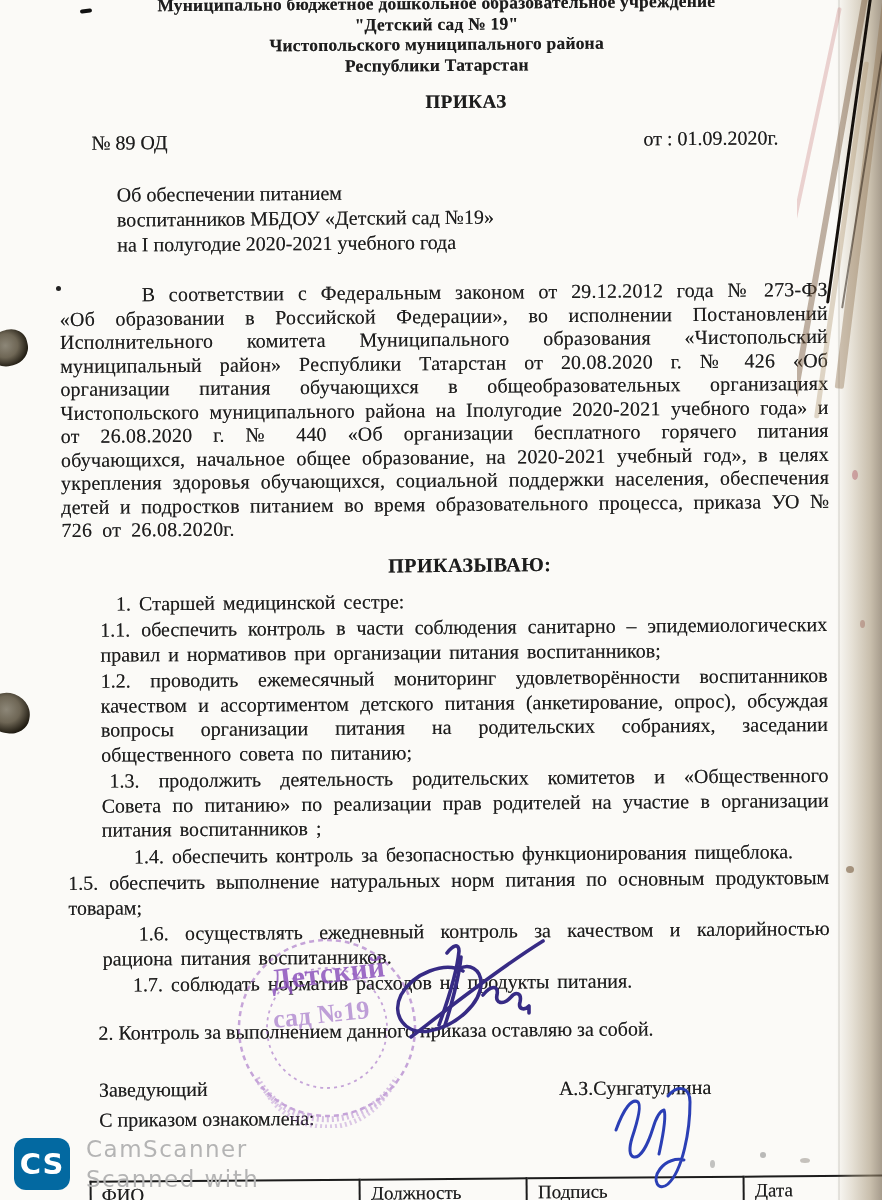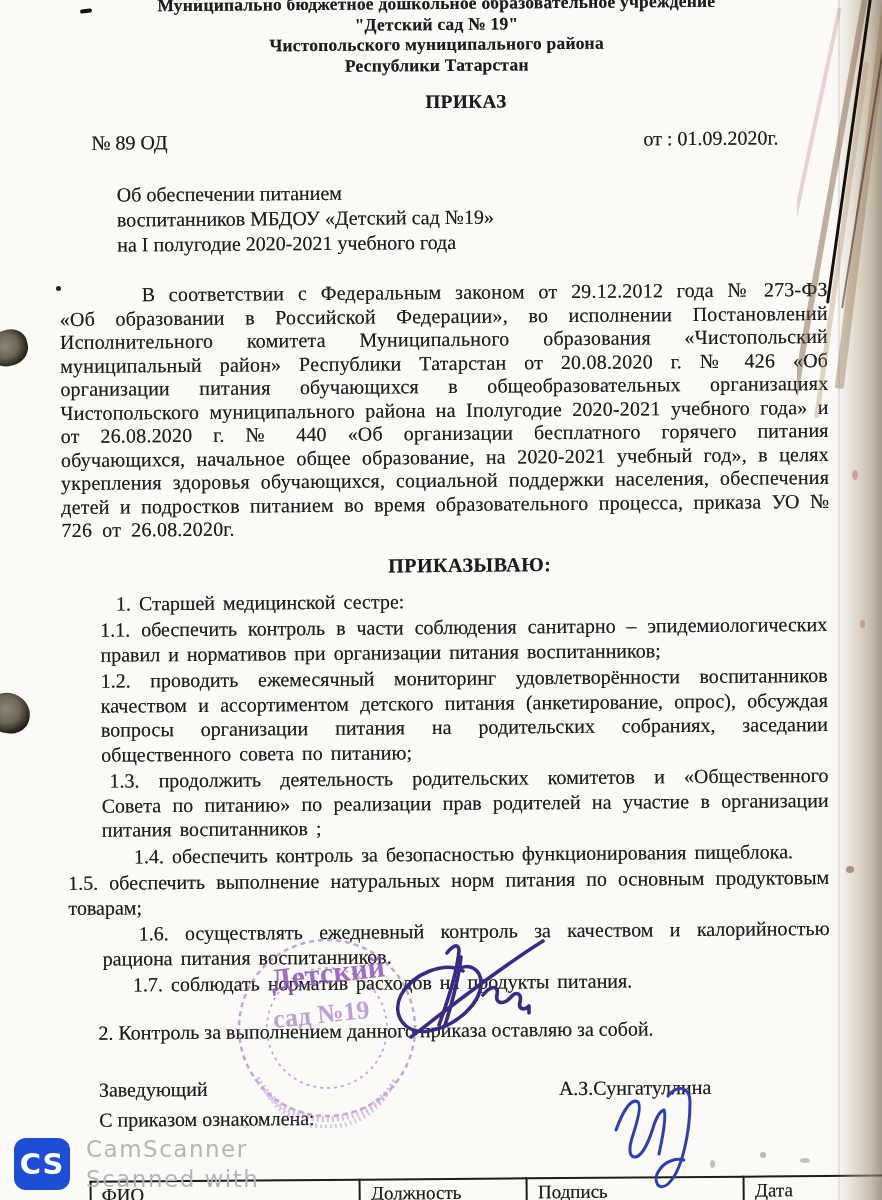--- a/index.html
+++ b/index.html
@@ -58,21 +58,21 @@
   .punch-hole{
     position:absolute;pointer-events:none;
     background:radial-gradient(ellipse at 45% 42%,#8d8778 0%,#6e6655 40%,#241f15 72%,#000 95%);
   }
   .hole-1{left:-12px;top:330px;width:40px;height:36px;border-radius:58% 46% 52% 50%;transform:rotate(-14deg);}
   .hole-2{left:-14px;top:693px;width:44px;height:40px;border-radius:50% 55% 45% 52%;transform:rotate(10deg);}
   .top-dash{position:absolute;left:80px;top:9px;width:12px;height:4px;background:#111;transform:rotate(-8deg);border-radius:2px;}
   .stamp,.sig-svg{position:absolute;pointer-events:none;}
   .watermark{position:absolute;left:14px;top:1134px;display:flex;align-items:center;pointer-events:none;}
   .cs-logo{
-    width:56px;height:52px;background:#1d4ed8;border-radius:12px;
+    width:56px;height:52px;background:#0369a1;border-radius:12px;
     display:flex;align-items:center;justify-content:center;
     font-family:"DejaVu Sans",sans-serif;font-weight:bold;font-size:29px;color:#fff;letter-spacing:1px;
   }
   .wm-text{margin-left:16px;font-family:"DejaVu Sans",sans-serif;font-size:23px;line-height:30px;color:#b4b4b4;letter-spacing:1.5px;}
 </style>
 </head>
 <body>
 
 <div class="page">
 

